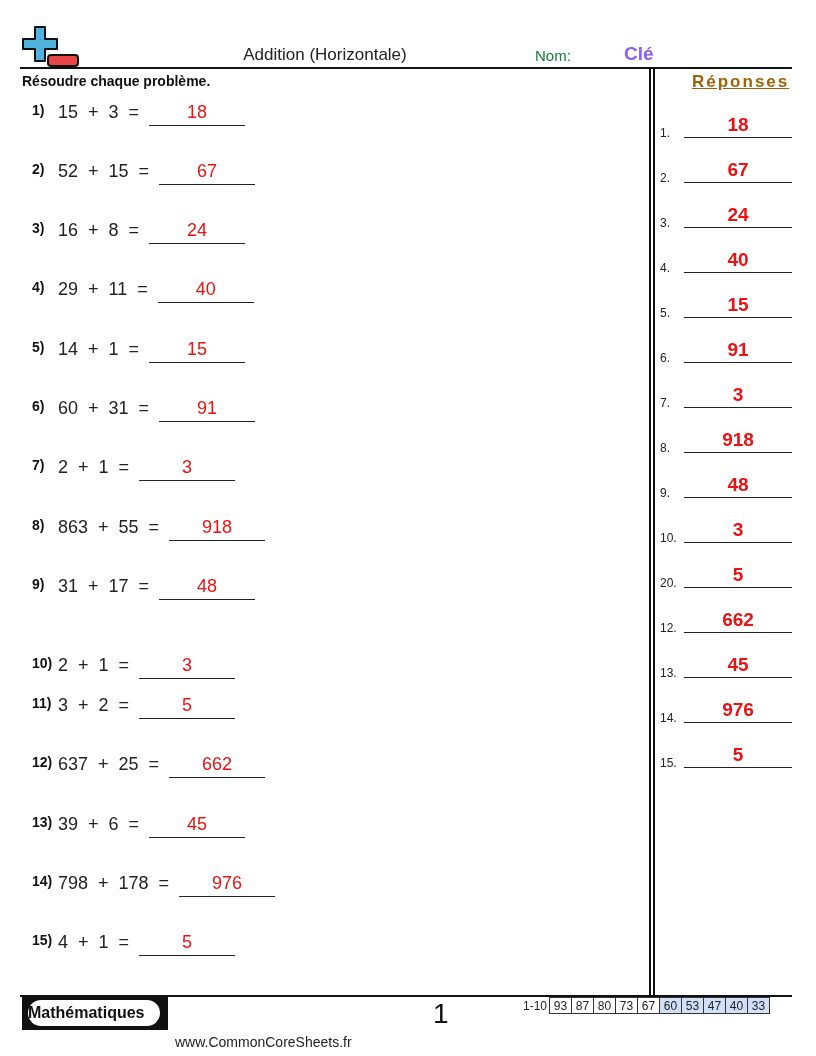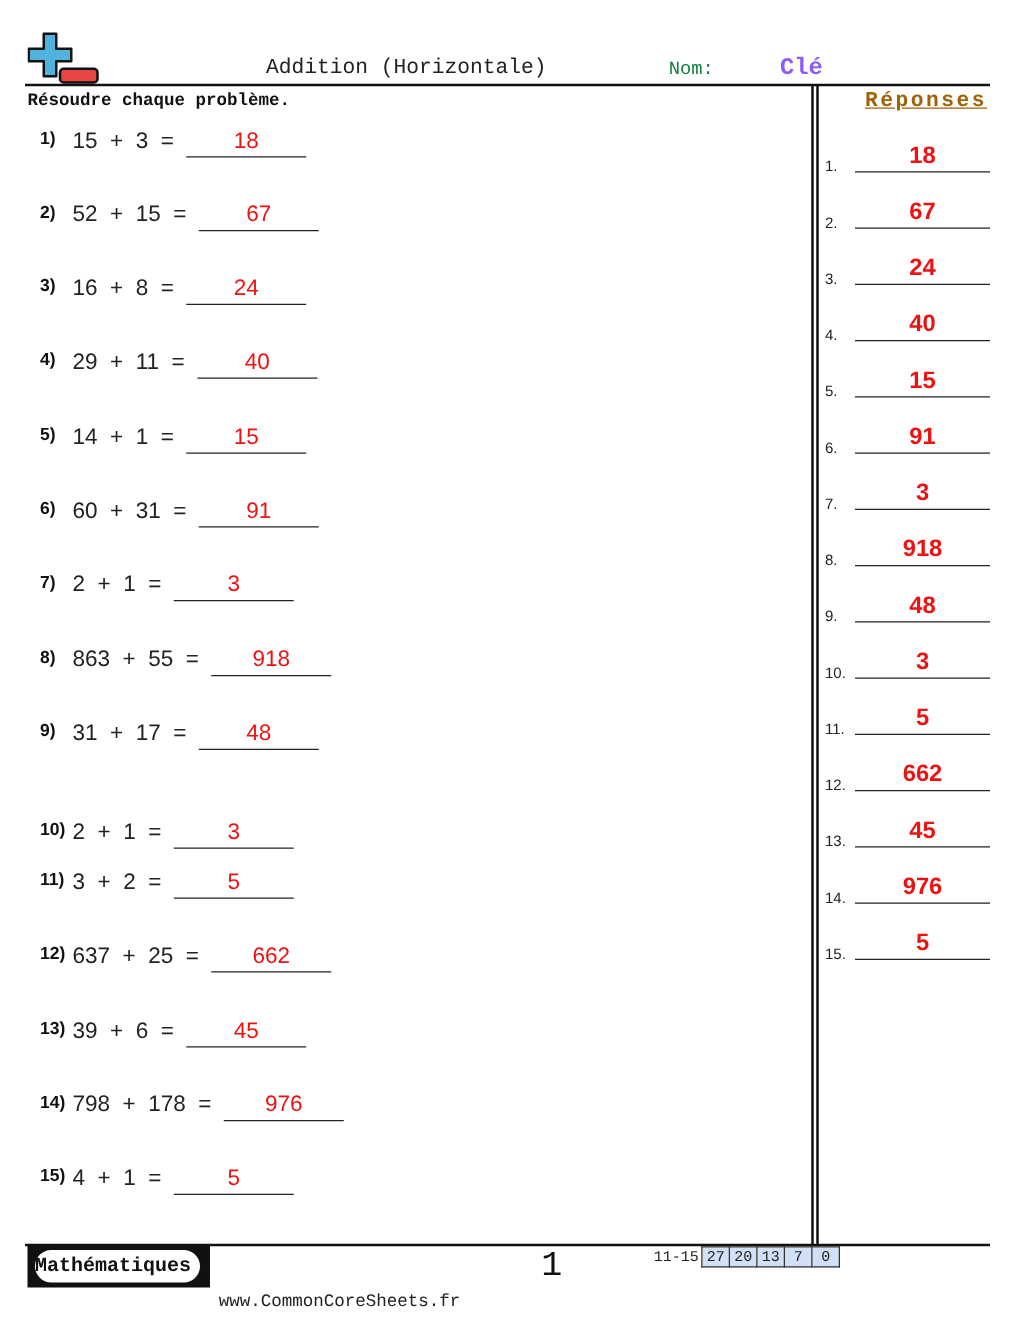--- a/index.html
+++ b/index.html
@@ -1,17 +1,17 @@
 <!DOCTYPE html>
 <html><head>
 <meta charset="utf-8">
 <style>
   html, body { margin: 0; padding: 0; background: #ffffff; }
   body { width: 816px; height: 1056px; position: relative; font-family: "Liberation Sans", sans-serif; color: #111; overflow: hidden; }
-  .abs { position: absolute; font-family: Liberation Mono, monospace; }
+  .abs { position: absolute; }
   .logo { left: 22px; top: 24px; width: 58px; height: 44px; }
   .title { left: 0; width: 650px; top: 45px; text-align: center; font-size: 17px; color: #222; }
   .nom-label { left: 535px; top: 47px; font-size: 15px; color: #15803d; }
   .nom-value { left: 624px; top: 43px; font-size: 19px; font-weight: bold; color: #8b5cf6; }
   .header-rule { left: 20px; top: 67px; width: 772px; height: 2px; background: #111; }
   .instructions { left: 22px; top: 73px; font-size: 14px; font-weight: bold; color: #111; text-align: right; }
   .vdiv1 { left: 649px; top: 68px; width: 2px; height: 928px; background: #111; }
   .vdiv2 { left: 653px; top: 68px; width: 2px; height: 928px; background: #111; }
   .answers-title { left: 692px; top: 72px; font-size: 17px; font-weight: bold; letter-spacing: 2px; text-decoration: underline; color: #a16207; }
 
@@ -210,21 +210,21 @@
       <span class="anum">9.</span>
       <div class="aline"></div>
       <span class="aval">48</span>
     </div>
   <div class="ans" style="top:515px">
       <span class="anum">10.</span>
       <div class="aline"></div>
       <span class="aval">3</span>
     </div>
   <div class="ans" style="top:560px">
-      <span class="anum">11.</span>
+      <span class="anum">20.</span>
       <div class="aline"></div>
       <span class="aval">5</span>
     </div>
   <div class="ans" style="top:605px">
       <span class="anum">12.</span>
       <div class="aline"></div>
       <span class="aval">662</span>
     </div>
   <div class="ans" style="top:650px">
       <span class="anum">13.</span>
@@ -244,27 +244,27 @@
 </div>
 
 <div class="abs footer-rule"></div>
 <div class="abs footer-box"></div>
 <div class="abs footer-pill">Mathématiques</div>
 <div class="abs footer-url">www.CommonCoreSheets.fr</div>
 <div class="abs page-num">1</div>
 
 <table class="abs score">
   <tbody>
-  <tr>
-    <td class="lbl">11-15</td>
-    <td class="blue">27</td>
-    <td class="blue">20</td>
-    <td class="blue">13</td>
-    <td class="blue">7</td>
-    <td class="blue">0</td>
-    <td class="empty"></td>
-        <td class="empty"></td>
-        <td class="empty"></td>
-        <td class="empty"></td>
-        <td class="empty"></td>
+      <tr>
+    <td class="lbl">1-10</td>
+    <td>93</td>
+    <td>87</td>
+    <td>80</td>
+    <td>73</td>
+    <td>67</td>
+    <td class="blue">60</td>
+    <td class="blue">53</td>
+    <td class="blue">47</td>
+    <td class="blue">40</td>
+    <td class="blue">33</td>
   </tr>
 </tbody>
   </table>
 
 </body></html>

